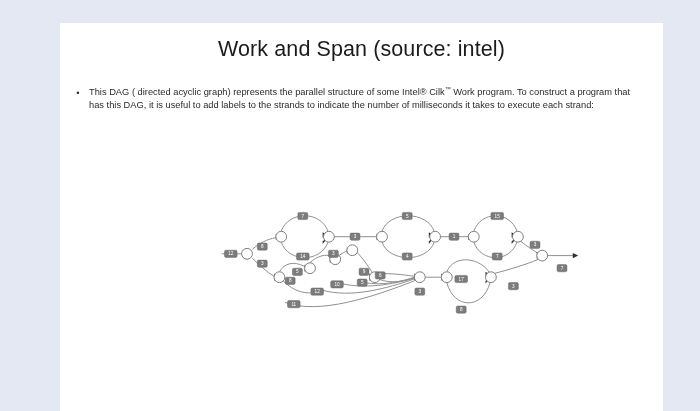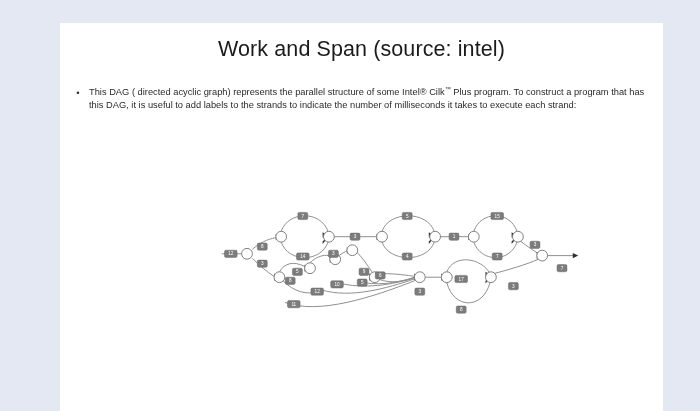--- a/index.html
+++ b/index.html
@@ -113,21 +113,21 @@
 <body>
 
 <div id="viewport">
 
   <div id="slide">
 
     <div id="slide-title">Work and Span (source: intel)</div>
 
     <div id="bullet-block">
       <div id="bullet-marker">•</div>
-      <div id="bullet-text"><span>This DAG ( directed acyclic graph)  represents the parallel structure of some Intel® Cilk</span><sup>™</sup><span> Plus program. To construct a program that has this DAG, it is useful to add labels to the strands to indicate the number of milliseconds it takes to execute each strand:</span></div>
+      <div id="bullet-text"><span>This DAG ( directed acyclic graph)  represents the parallel structure of some Intel® Cilk</span><sup>™</sup><span> Work program. To construct a program that has this DAG, it is useful to add labels to the strands to indicate the number of milliseconds it takes to execute each strand:</span></div>
     </div>
 
     <div id="dag-wrap">
       <svg id="dag-svg" viewBox="0 0 400 140">
 
         <g>
 
           <path class="edge-path" d="M 2 62 L 30 62"></path>
 
           <path class="edge-path" d="M 36 57 C 44 50 52 46 62 44"></path>

